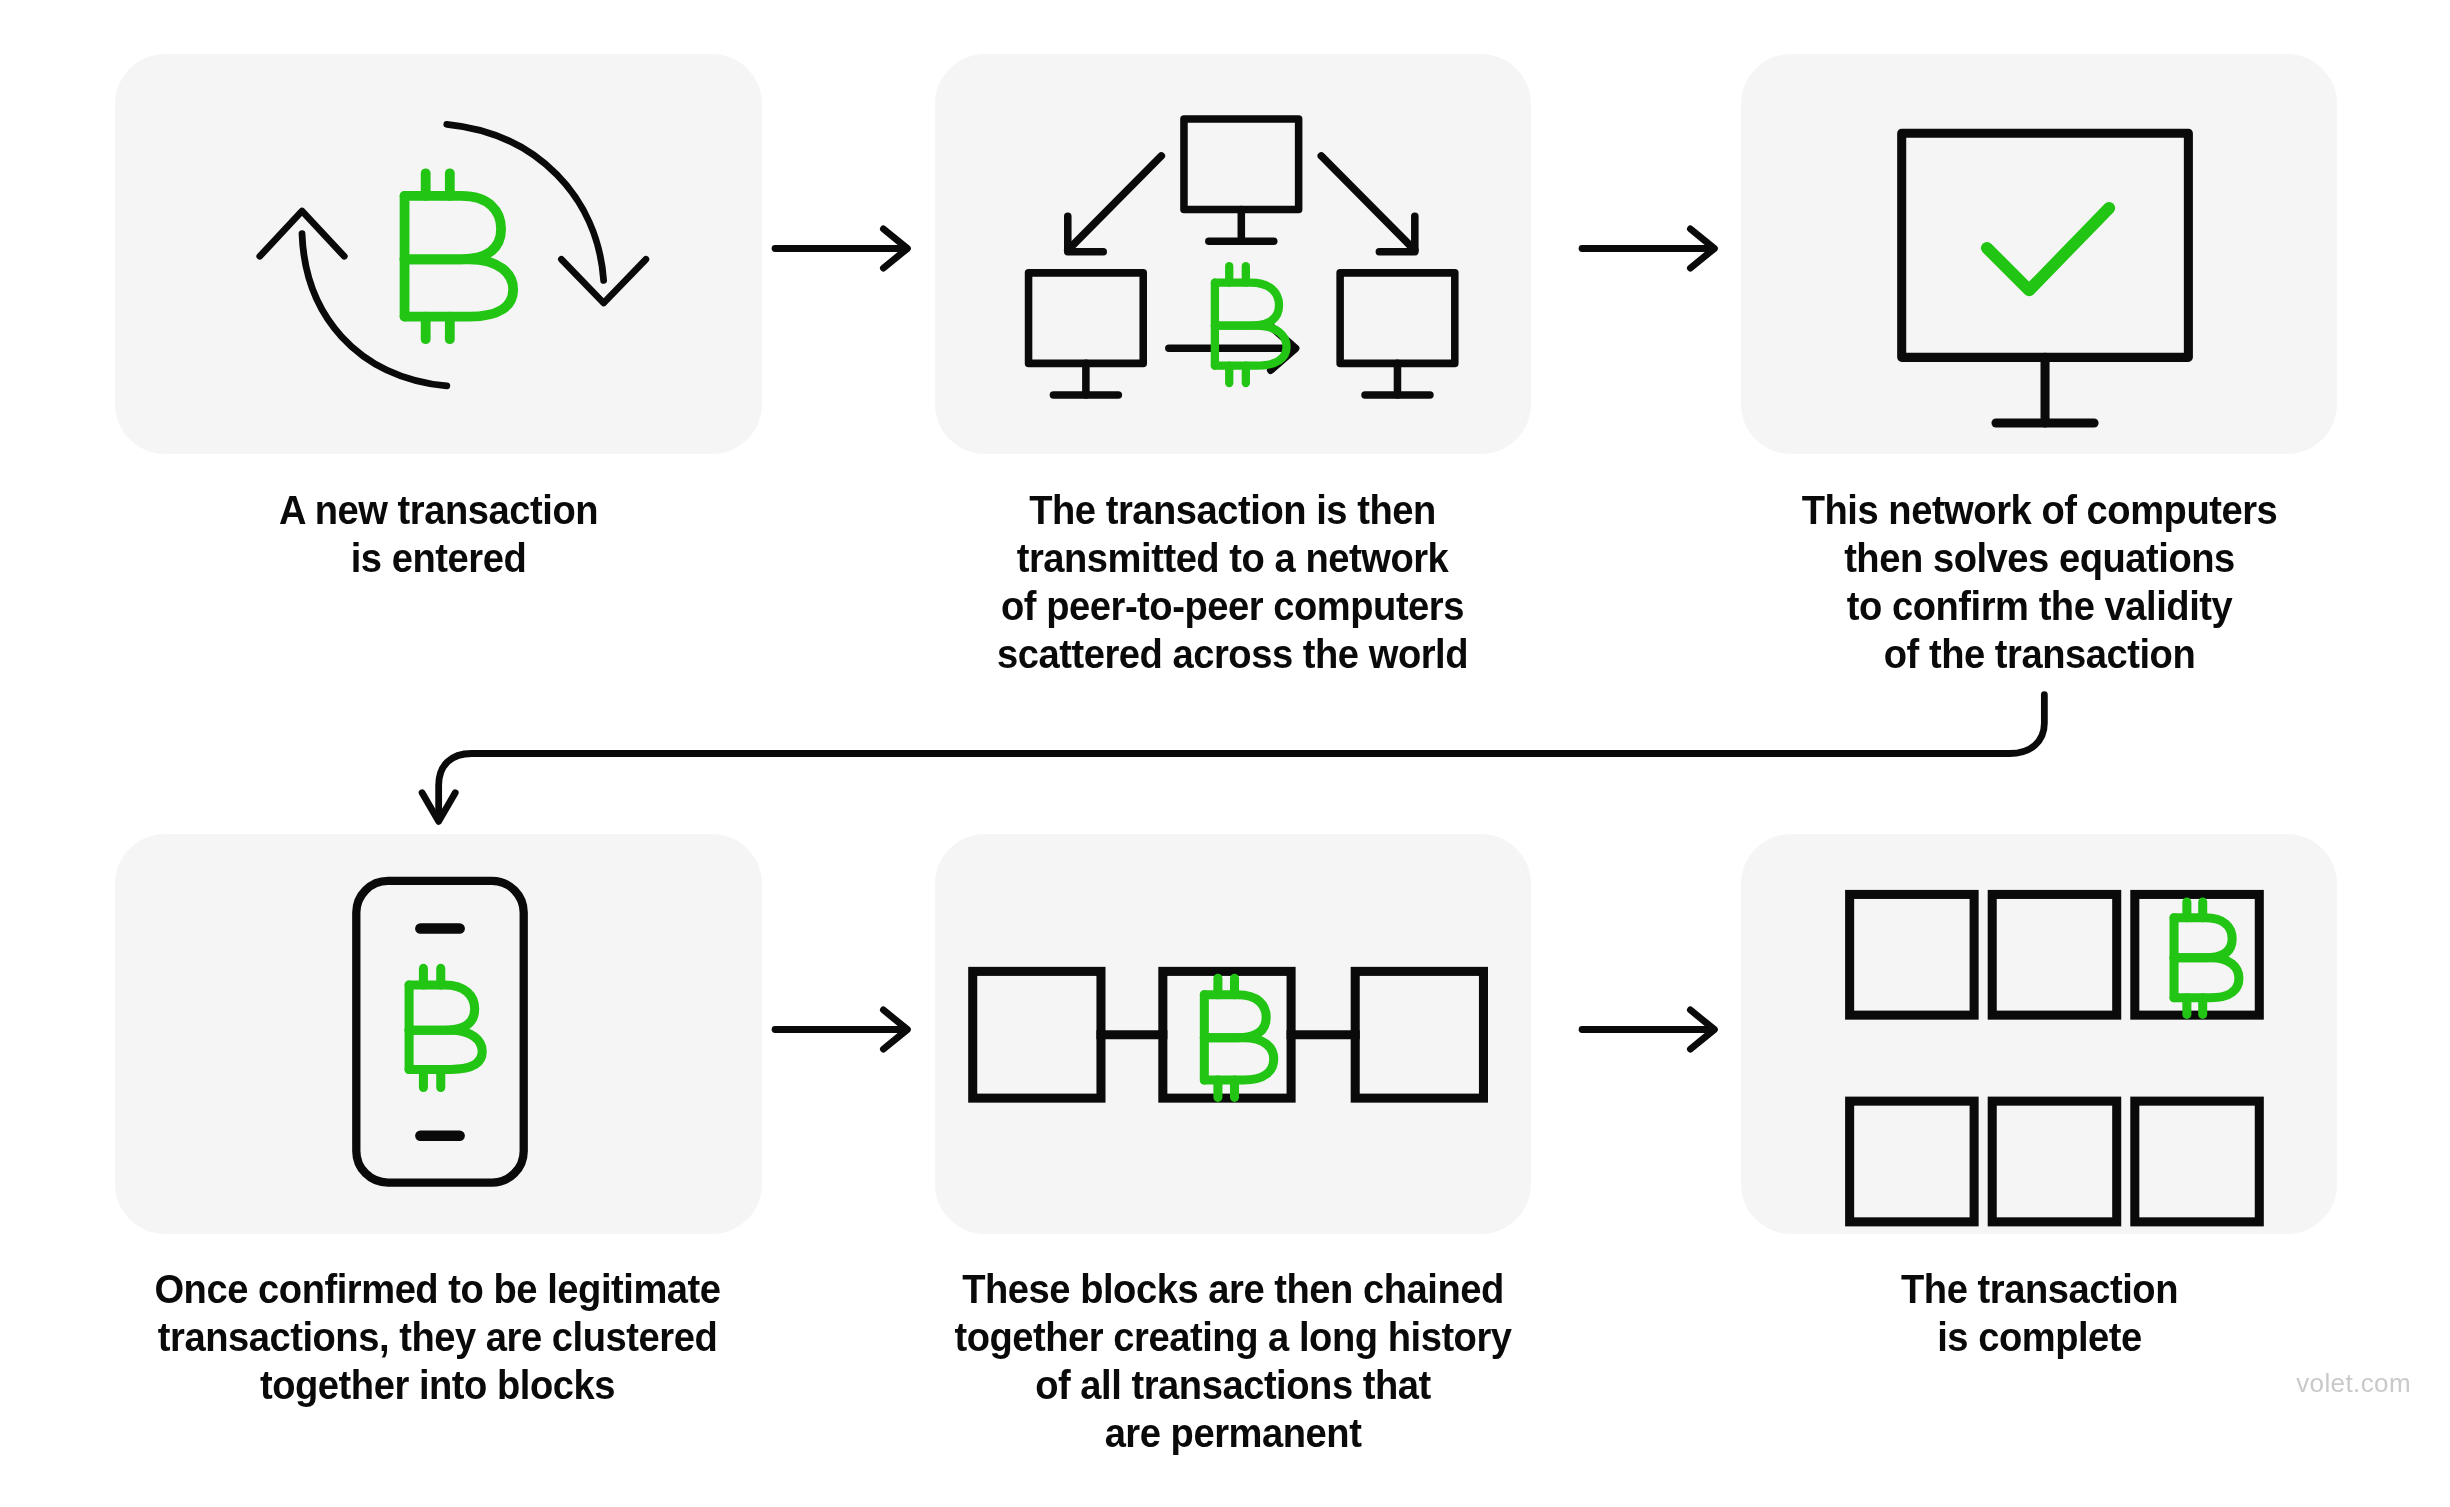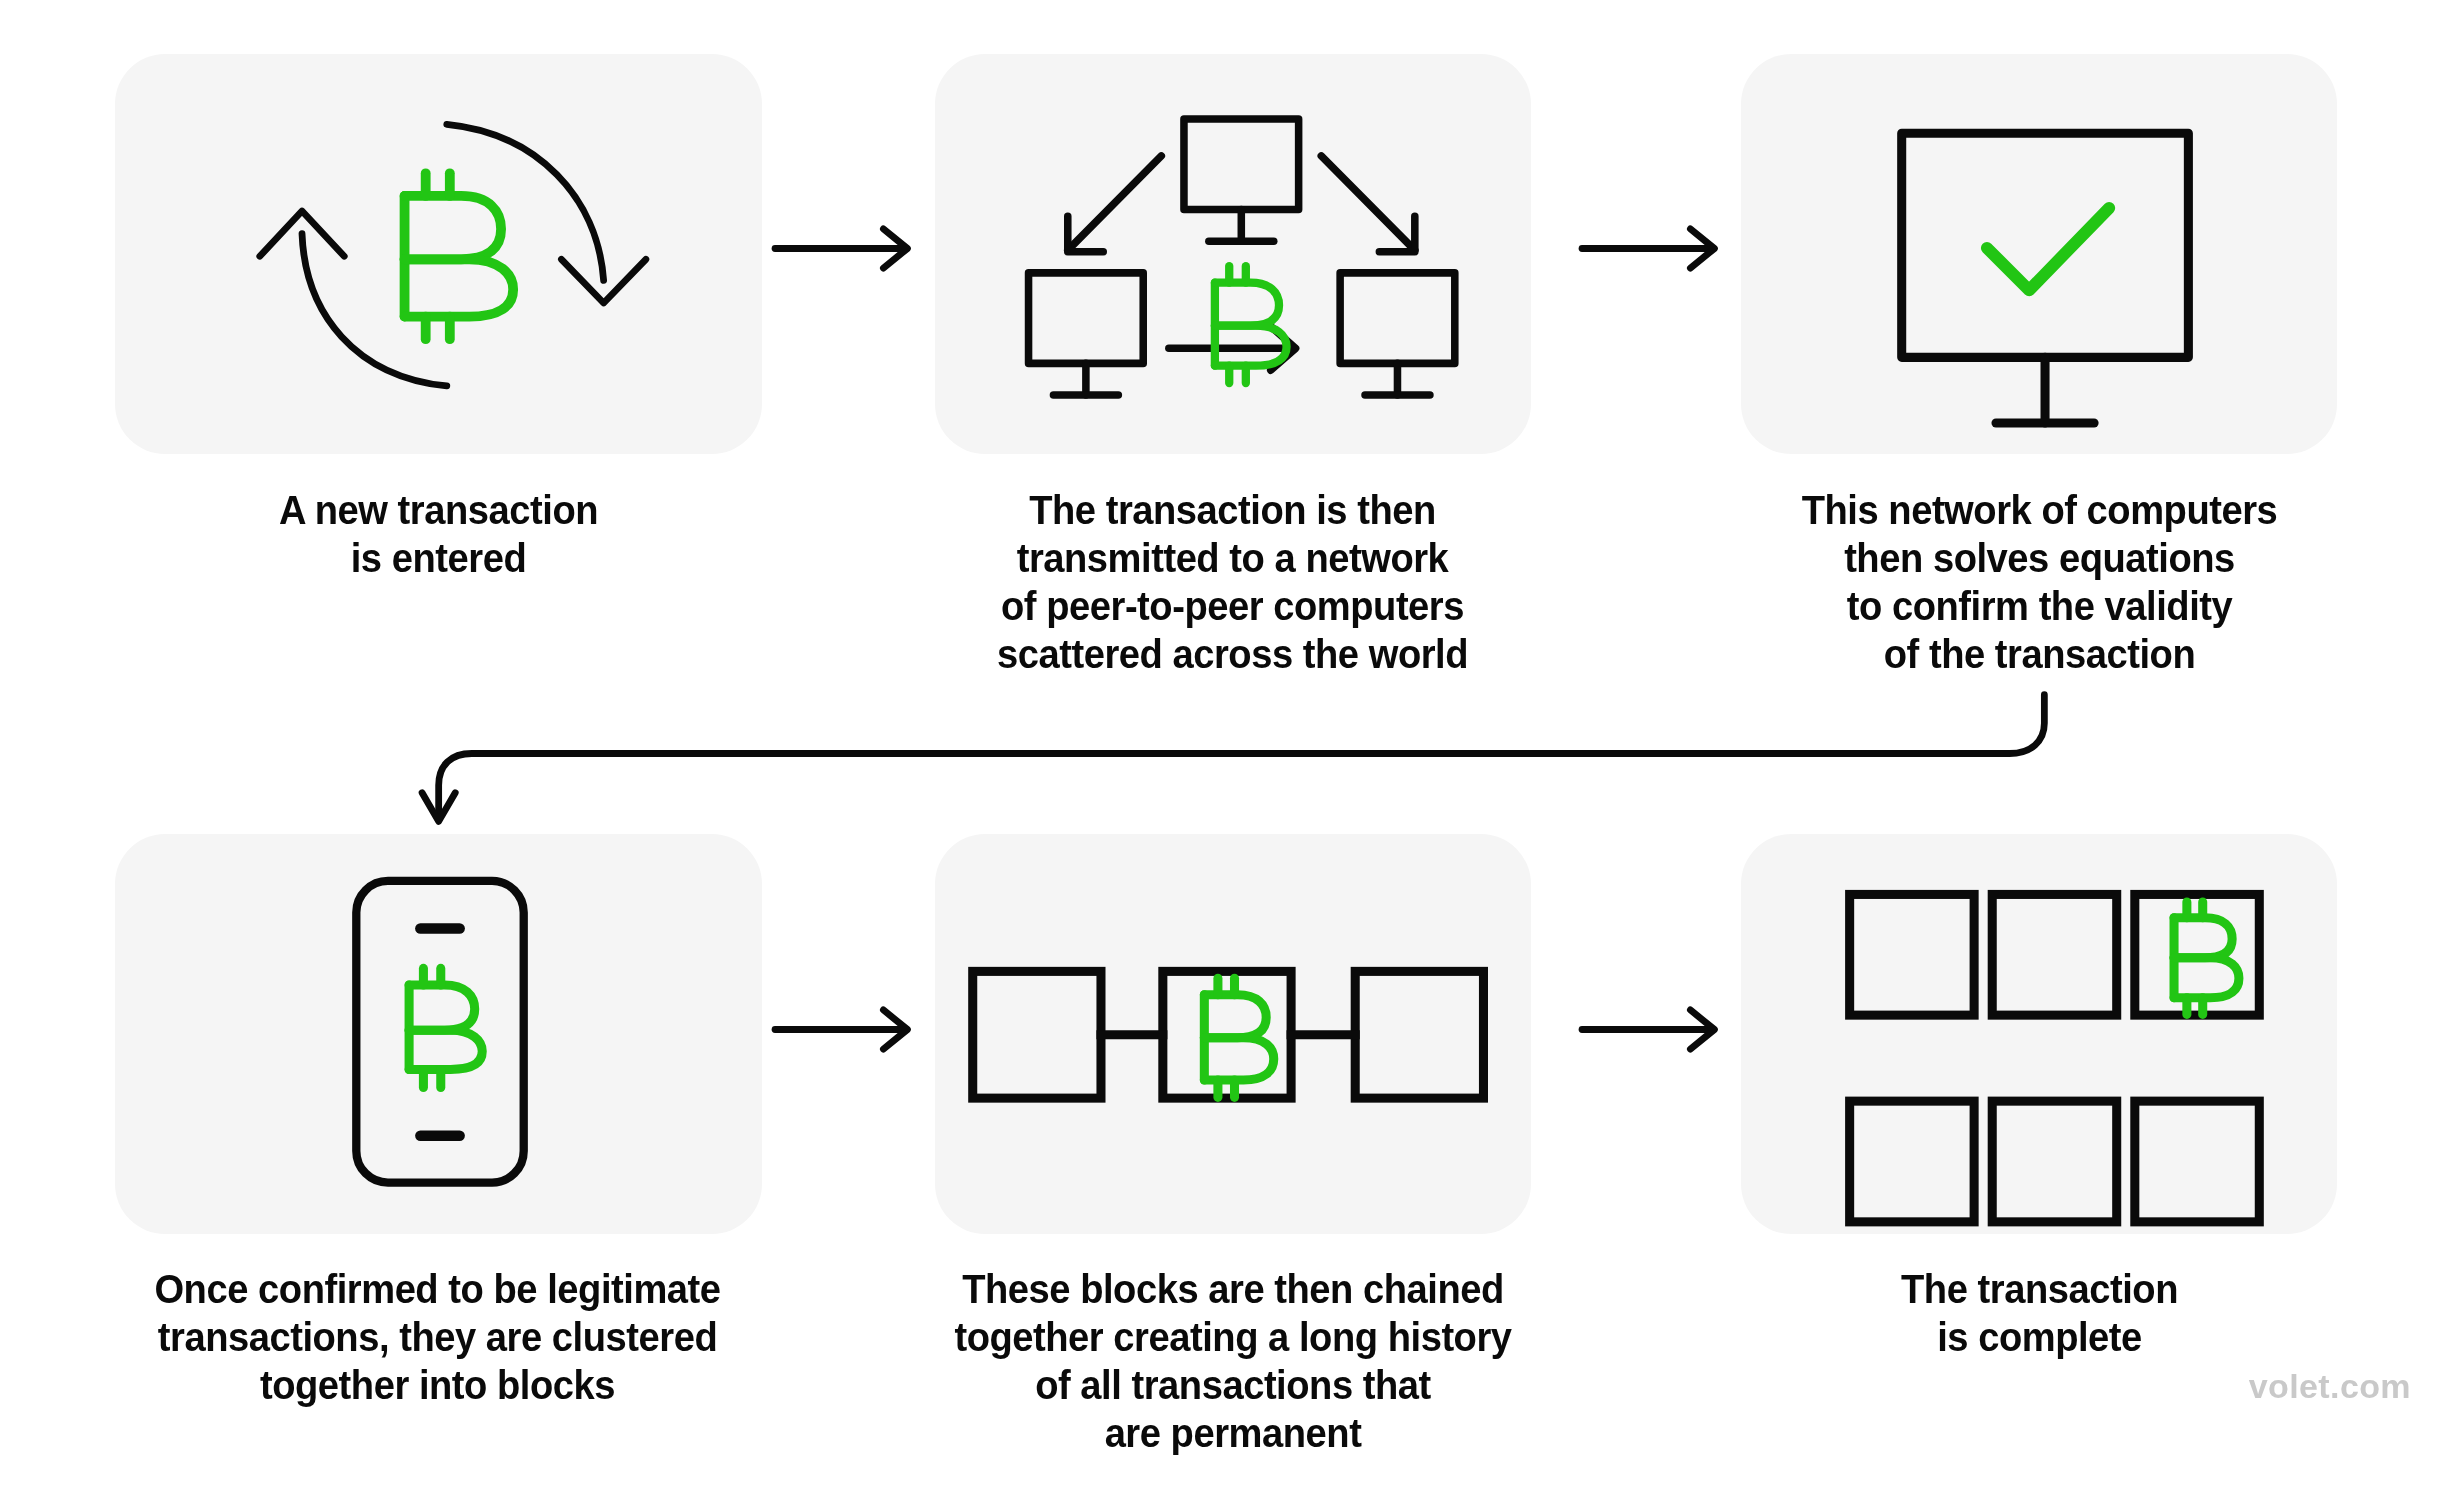--- a/index.html
+++ b/index.html
@@ -75,25 +75,25 @@
   #arrow-1-2 { left: 769px; top: 222px;  width: 158px; height: 53px; }
   #arrow-2-3 { left: 1576px; top: 222px;  width: 158px; height: 53px; }
   #arrow-4-5 { left: 769px; top: 1003px; width: 158px; height: 53px; }
   #arrow-5-6 { left: 1576px; top: 1003px; width: 158px; height: 53px; }
   #arrow-row { left: 407px; top: 678px; width: 1666px; height: 151px; }
 
   
   #watermark {
     position: absolute;
     right: 39px;
-    bottom: 10px;
+    bottom: 17px;
     color: #c9c9c9;
     font-family: "Liberation Sans", sans-serif;
-    font-weight: 700;
-    font-size: 34px;
+    font-weight: 400;
+    font-size: 26px;
     letter-spacing: 0.4px;
   }
 </style>
 </head>
 <body>
 
 <div class="stage">
 
   <div class="card" id="card-1">
     <svg class="card-icon" viewBox="0 0 858 530">

